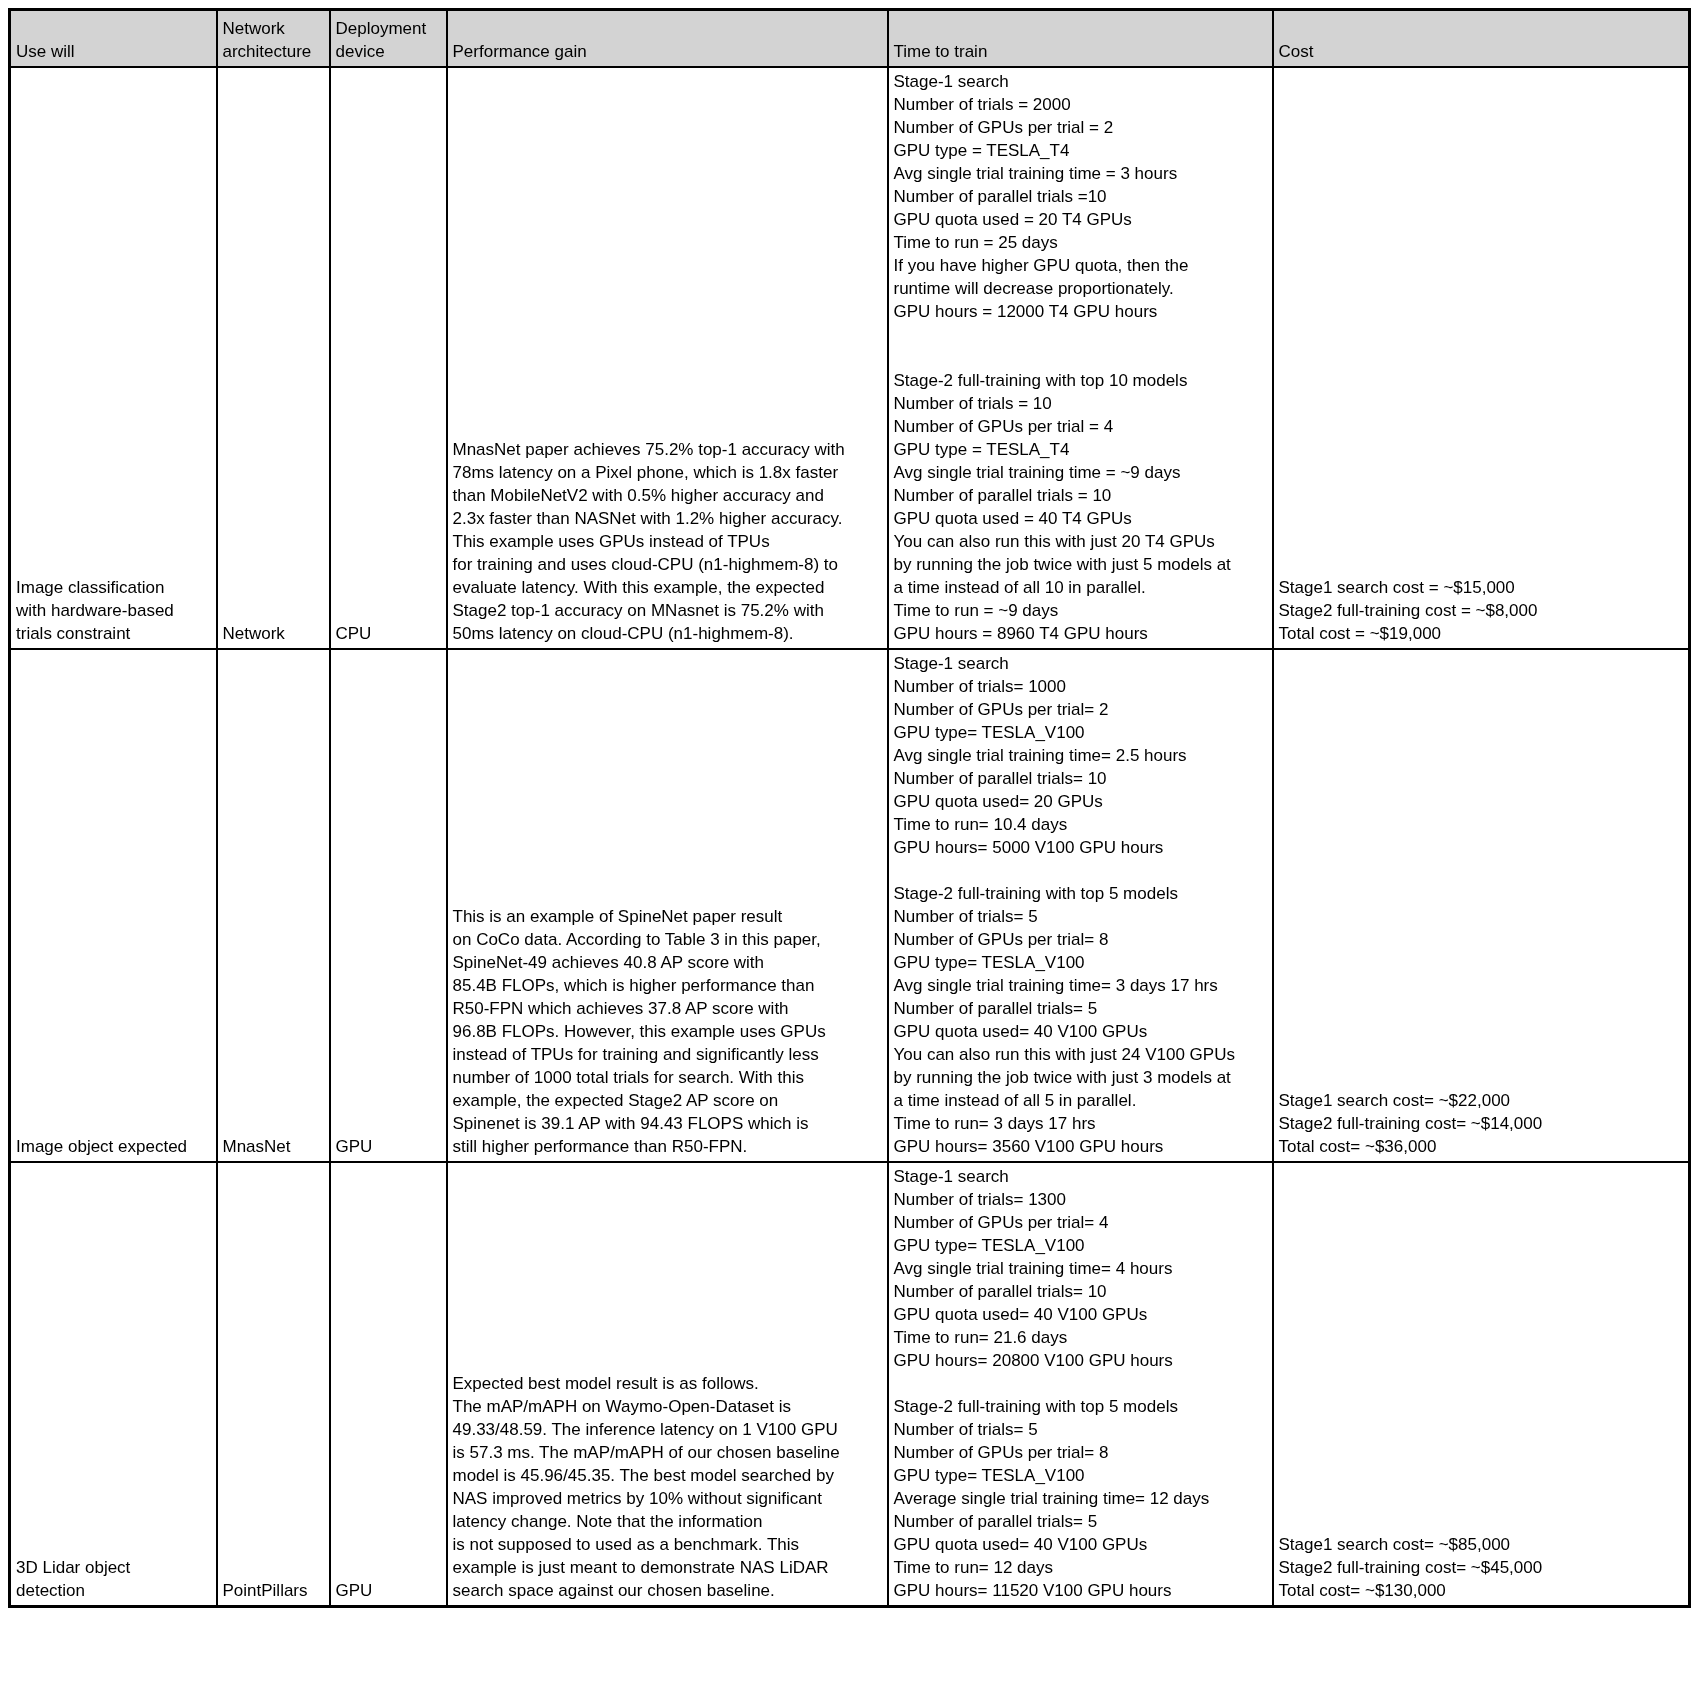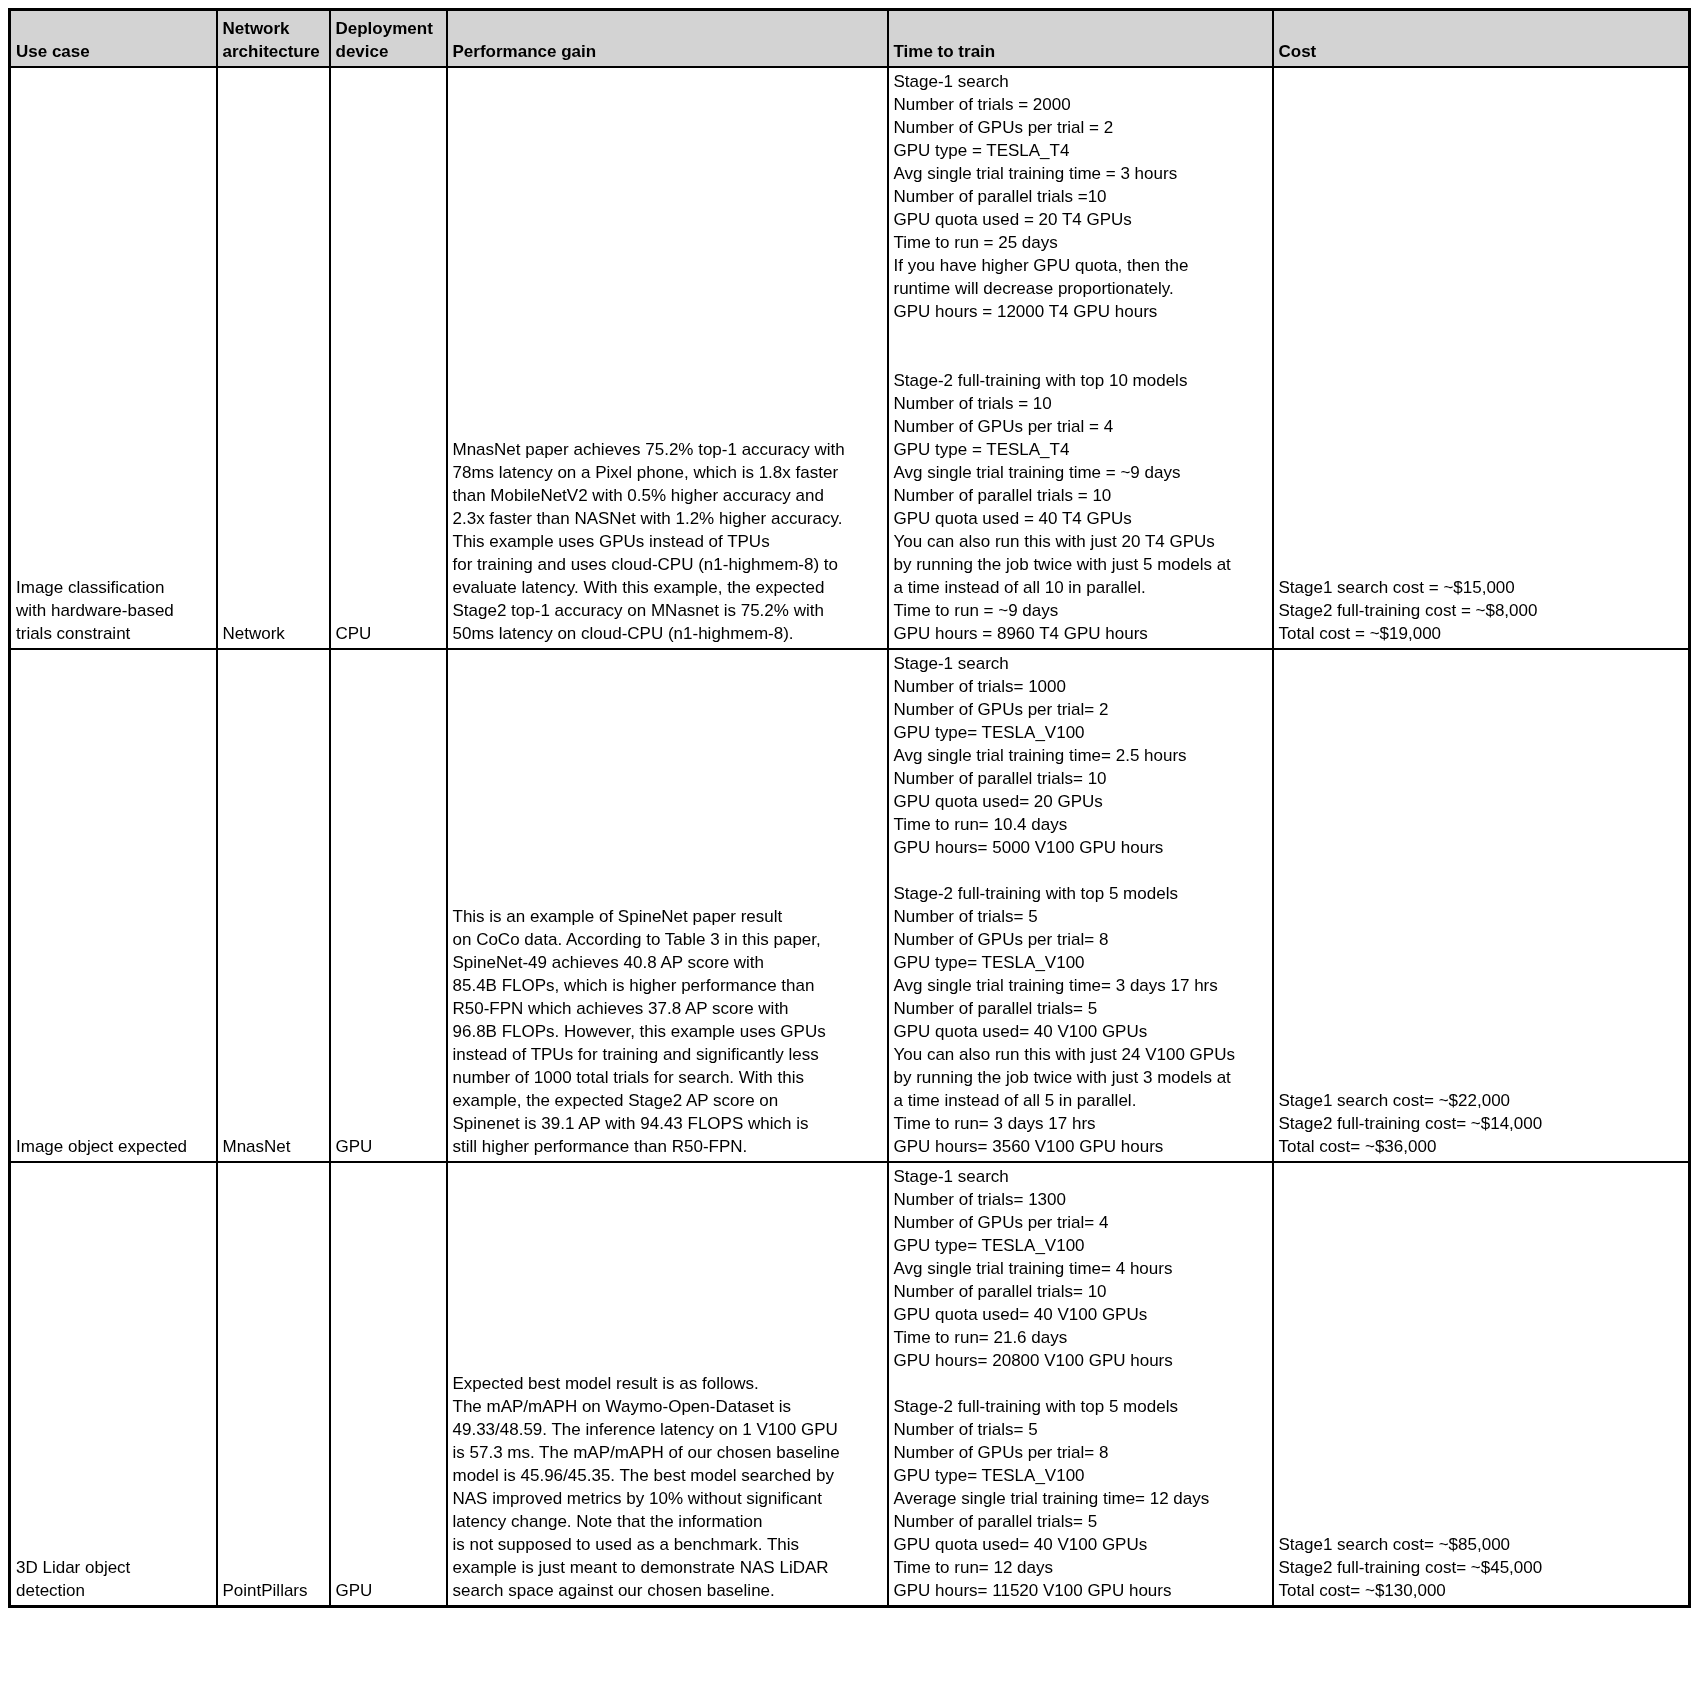--- a/index.html
+++ b/index.html
@@ -26,40 +26,40 @@
     text-align:left;
     padding:2px 4px 3px 5px;
     font-size:17px;
     line-height:23px;
     white-space:pre-line;
     overflow:hidden;
     word-wrap:break-word;
   }
   .nas-table th{
     background:var(--header-bg);
-    font-weight:bold;
+    font-weight:normal;
     line-height:23px;
     padding-top:6px;
   }
 </style>
 </head>
 <body>
 
 <table class="nas-table">
   <colgroup>
     <col style="width:207px">
     <col style="width:113px">
     <col style="width:117px">
     <col style="width:441px">
     <col style="width:385px">
     <col style="width:417px">
   </colgroup>
   <thead>
     <tr>
-      <th>Use case</th>
+      <th>Use will</th>
       <th>Network architecture</th>
       <th>Deployment device</th>
       <th>Performance gain</th>
       <th>Time to train</th>
       <th>Cost</th>
     </tr>
   </thead>
   <tbody>
     <tr>
       <td>Image classification

